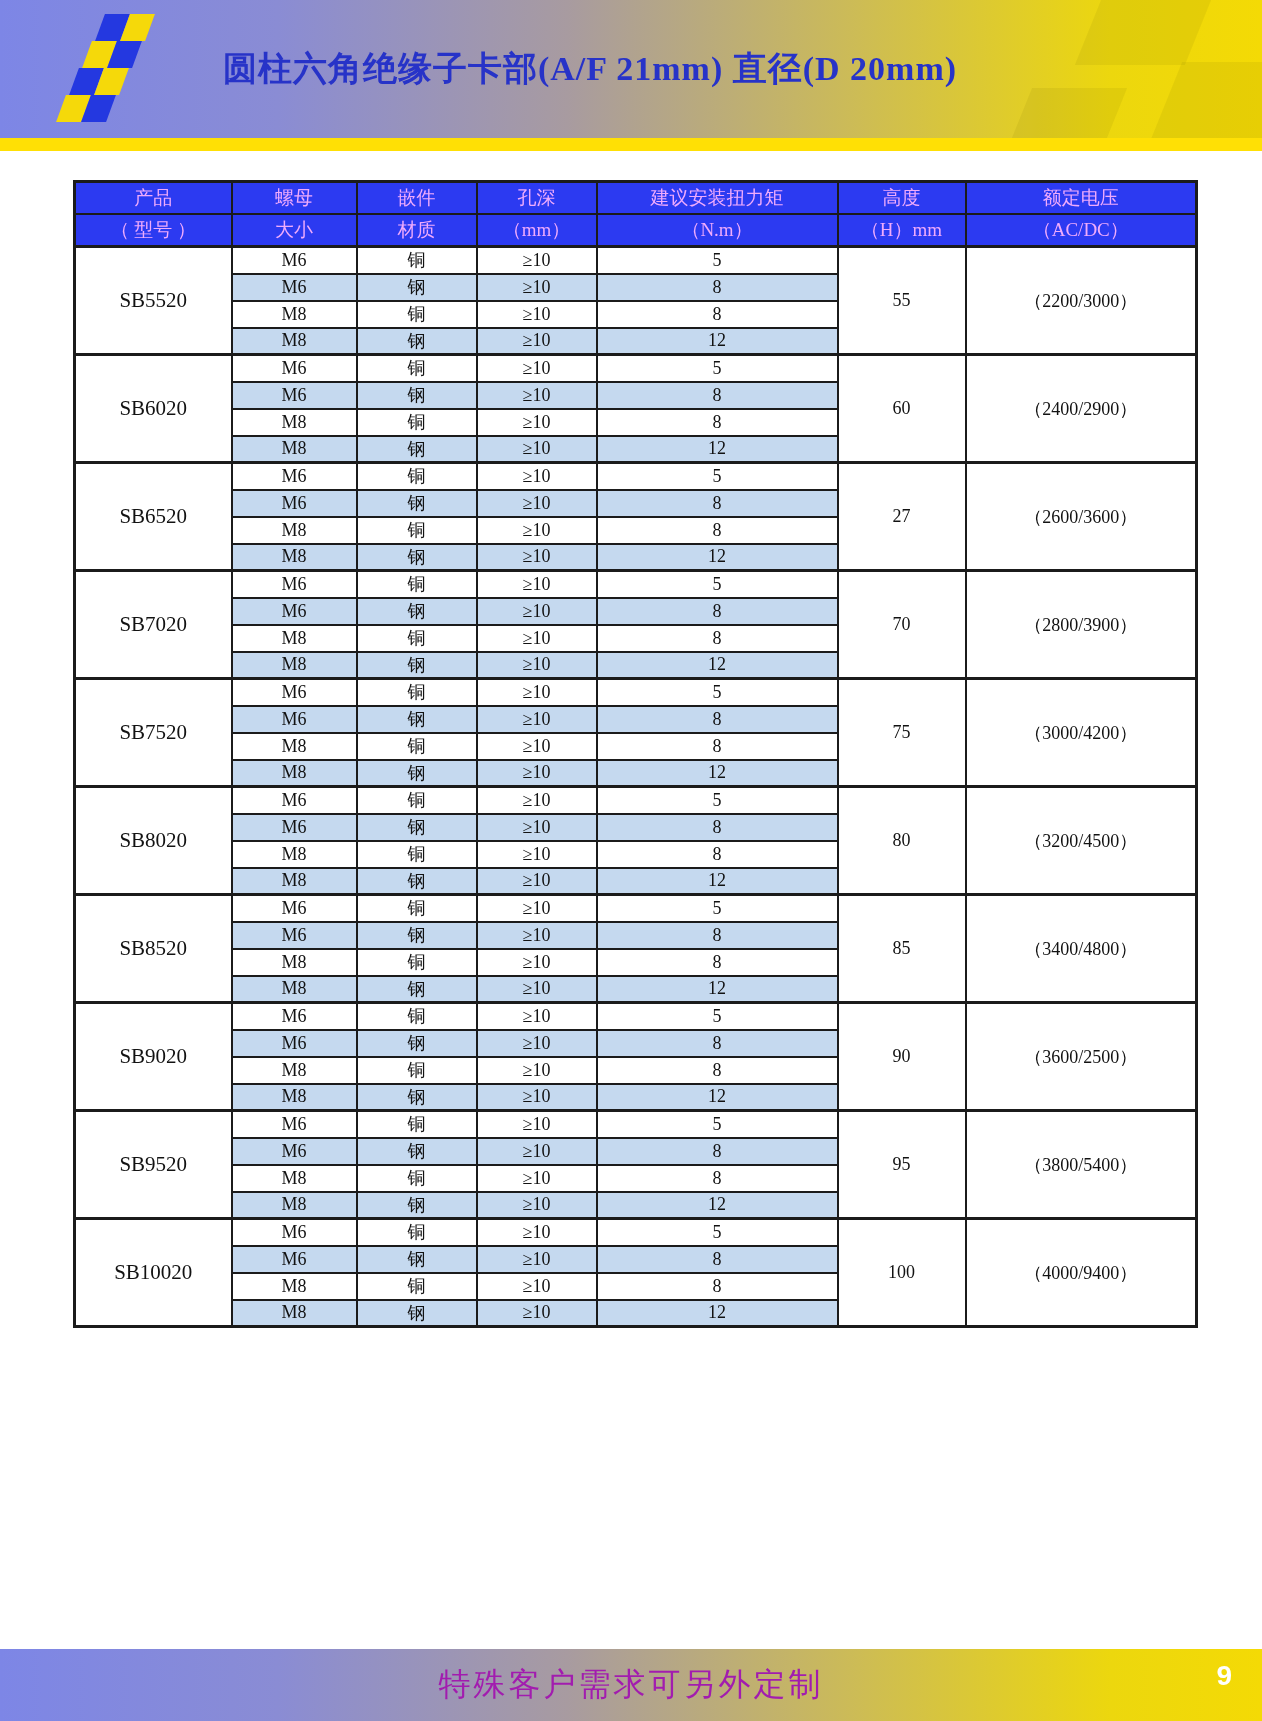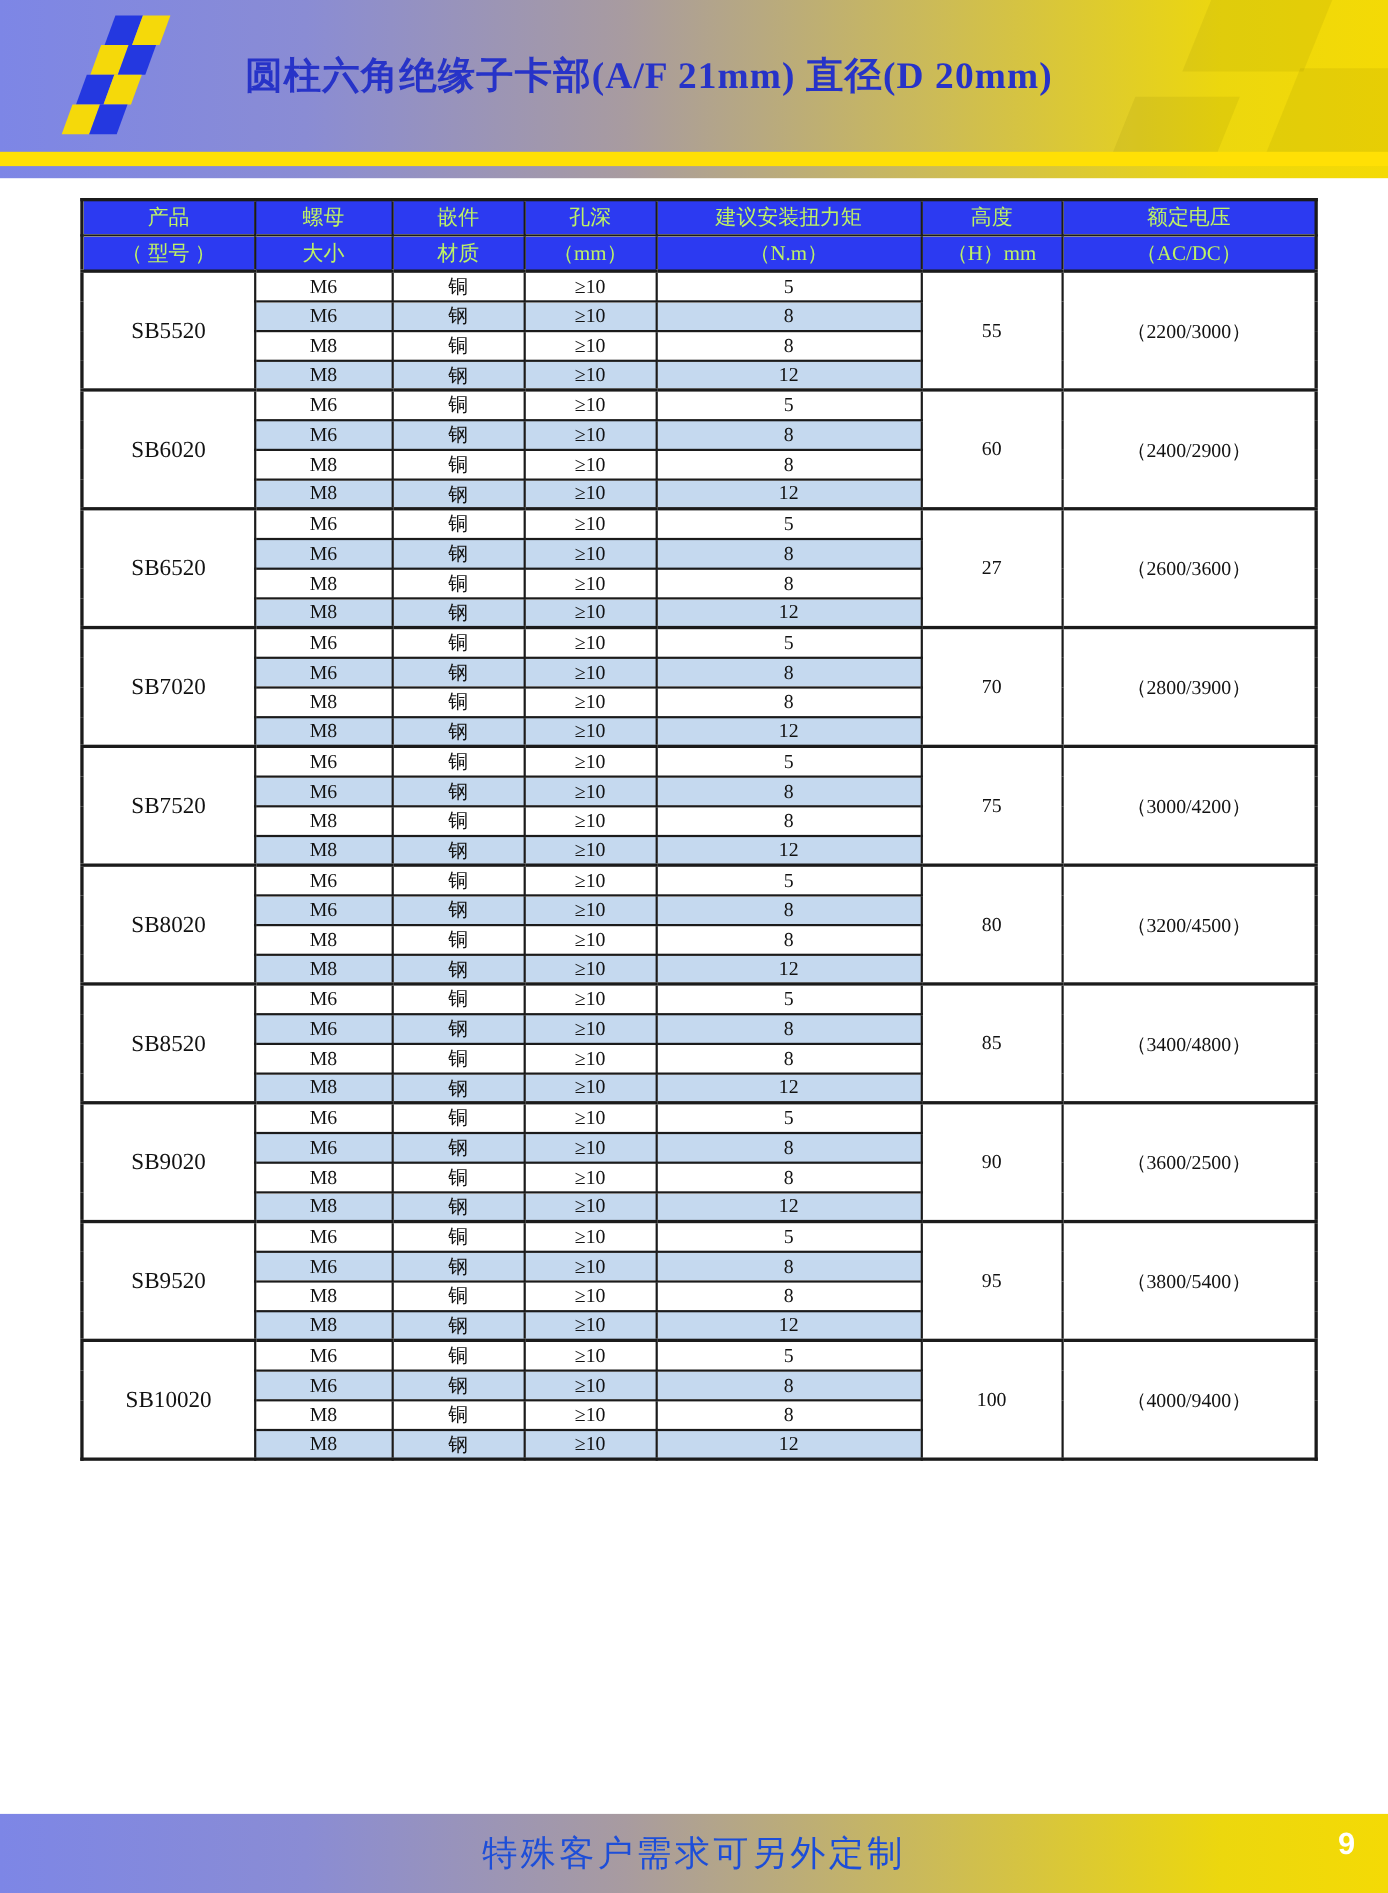--- a/index.html
+++ b/index.html
@@ -2,21 +2,21 @@
 <html><head>
 <meta charset="utf-8">
 <style>
   html,body{margin:0;padding:0;}
   body{
     width:1262px;height:1721px;position:relative;background:#ffffff;
     font-family:"Liberation Serif","DejaVu Serif",serif;overflow:hidden;
   }
   
   .top-band{
-    position:absolute;left:0;top:0;width:1262px;height:162px;
+    position:absolute;left:0;top:0;width:1262px;height:138px;
     background:linear-gradient(90deg,#7d86e6 0%,#8a8cd4 22%,#a89ba0 45%,#cdbc55 68%,#ecd70e 88%,#f4da05 100%);
     overflow:hidden;
   }
   .top-stripe{
     position:absolute;left:0;top:138px;width:1262px;height:13px;
     background:#ffe005;
   }
   .deco{position:absolute;background:rgba(120,105,0,0.10);transform:skewX(-22deg);}
   .deco.d1{left:1090px;top:-10px;width:110px;height:75px;}
   .deco.d2{left:1165px;top:62px;width:120px;height:85px;}
@@ -35,35 +35,35 @@
     border-collapse:collapse;table-layout:fixed;width:1122px;
     font-family:"Liberation Serif","DejaVu Serif",serif;
     font-size:18px;color:#121212;
   }
   .spec-table th,.spec-table td{
     border:2px solid #1b1b1b;text-align:center;vertical-align:middle;
     padding:0;overflow:hidden;white-space:nowrap;
   }
   .spec-table{border:3px solid #1b1b1b;}
   .spec-table thead th{
-    background:#2c3af1;color:#bef264;font-weight:normal;font-size:19px;height:30px;
+    background:#2c3af1;color:#f0abfc;font-weight:normal;font-size:19px;height:30px;
   }
   .spec-table tbody tr{height:27px;}
   .spec-table td.shade{background:#c5d9ef;}
   .spec-table td.bstart{border-top:3px solid #1b1b1b;}
   .spec-table td.model{font-size:21px;}
   
   .footer-band{
     position:absolute;left:0;top:1649px;width:1262px;height:72px;
     background:linear-gradient(90deg,#7d86e6 0%,#8a8cd4 22%,#a89ba0 45%,#cdbc55 68%,#ecd70e 88%,#f4da05 100%);
   }
   .footer-note{
     position:absolute;left:0;top:1649px;width:1262px;height:72px;
     display:flex;align-items:center;justify-content:center;
-    color:#1d4ed8;font-size:32px;letter-spacing:3px;
+    color:#a21caf;font-size:32px;letter-spacing:3px;
   }
   .page-number{
     position:absolute;right:30px;top:1660px;color:#ffffff;
     font-family:"Liberation Sans","DejaVu Sans",sans-serif;
     font-size:28px;font-weight:bold;
   }
 </style>
 </head>
 <body>
 

